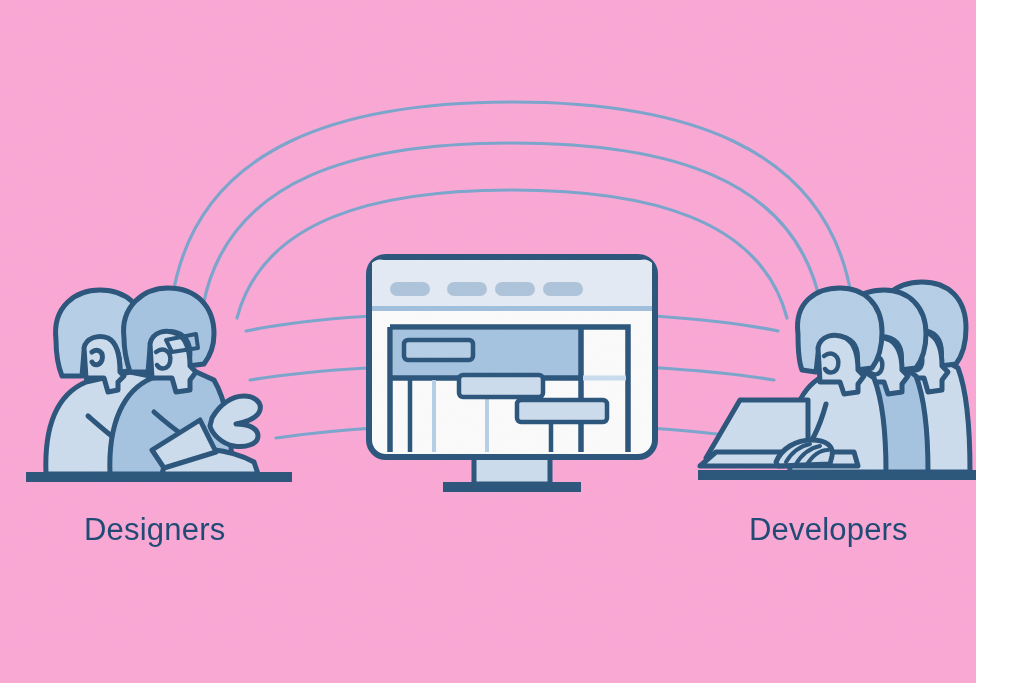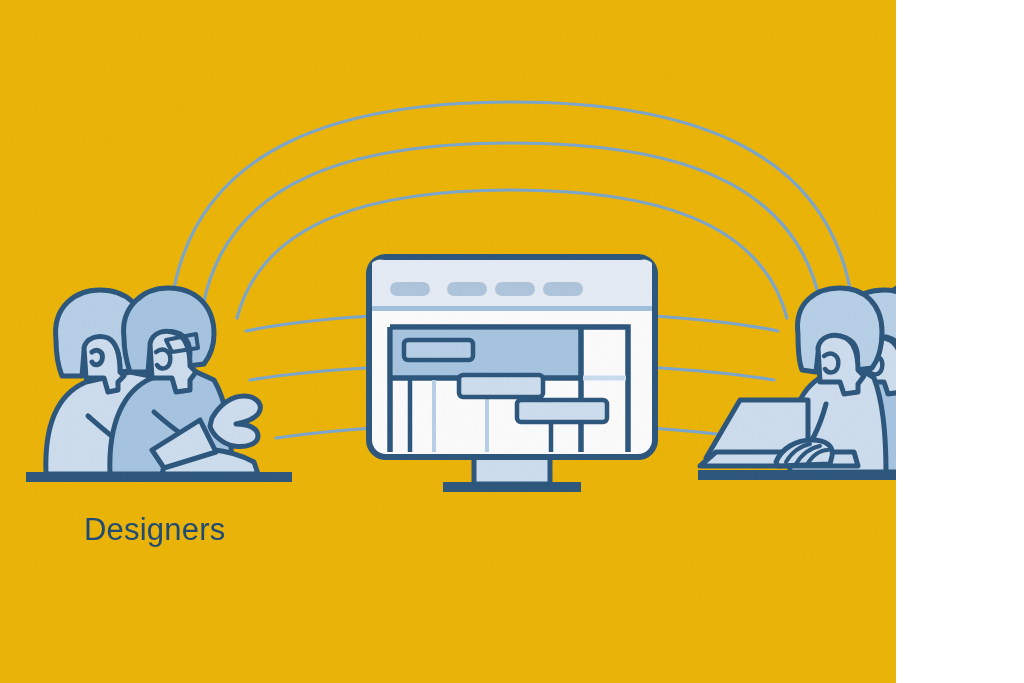--- a/index.html
+++ b/index.html
@@ -6,23 +6,23 @@
   html, body {
     margin: 0;
     padding: 0;
     background: #ffffff;
   }
   body {
     font-family: "Liberation Sans", sans-serif;
   }
   #scene {
     position: relative;
-    width: 896px;
+    width: 976px;
     height: 683px;
-    background: #eab308;
+    background: #f9a8d4;
     overflow: hidden;
   }
   #scene svg.layer {
     position: absolute;
     inset: 0;
     width: 1024px;
     height: 683px;
     display: block;
   }
   .label {
@@ -216,20 +216,21 @@
         <path d="M 551 420 L 551 452"></path>
       </g>
 
       <rect x="459" y="375" rx="4" ry="4" width="84" height="22" fill="#ccdcec" stroke="#2d567c" stroke-width="4.5"></rect>
 
       <rect x="517" y="400" rx="4" ry="4" width="90" height="22" fill="#ccdcec" stroke="#2d567c" stroke-width="4.5"></rect>
     </g>
   </svg>
 
   <div class="label" id="label-designers">Designers</div>
+  <div class="label" id="label-developers">Developers</div>
 
   <svg class="grain" viewBox="0 0 1024 683" xmlns="http://www.w3.org/2000/svg">
     <defs>
       <filter id="grainFilter" x="0" y="0" width="100%" height="100%">
         <feTurbulence type="fractalNoise" baseFrequency="0.9" numOctaves="3" seed="7"></feTurbulence>
         <feColorMatrix type="saturate" values="0"></feColorMatrix>
         <feComponentTransfer>
           <feFuncA type="linear" slope="0.05"></feFuncA>
         </feComponentTransfer>
       </filter>

